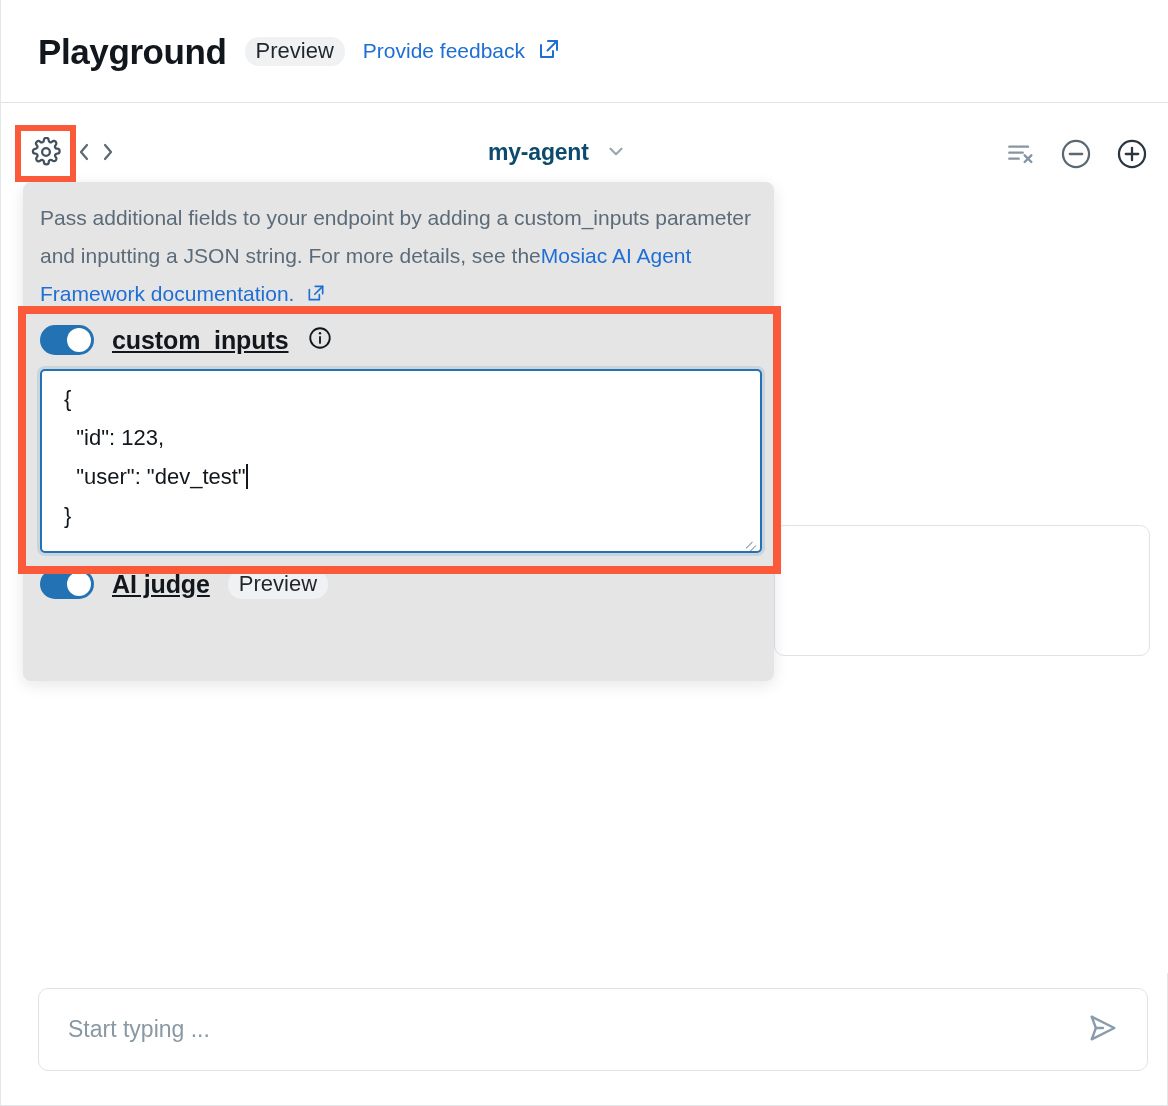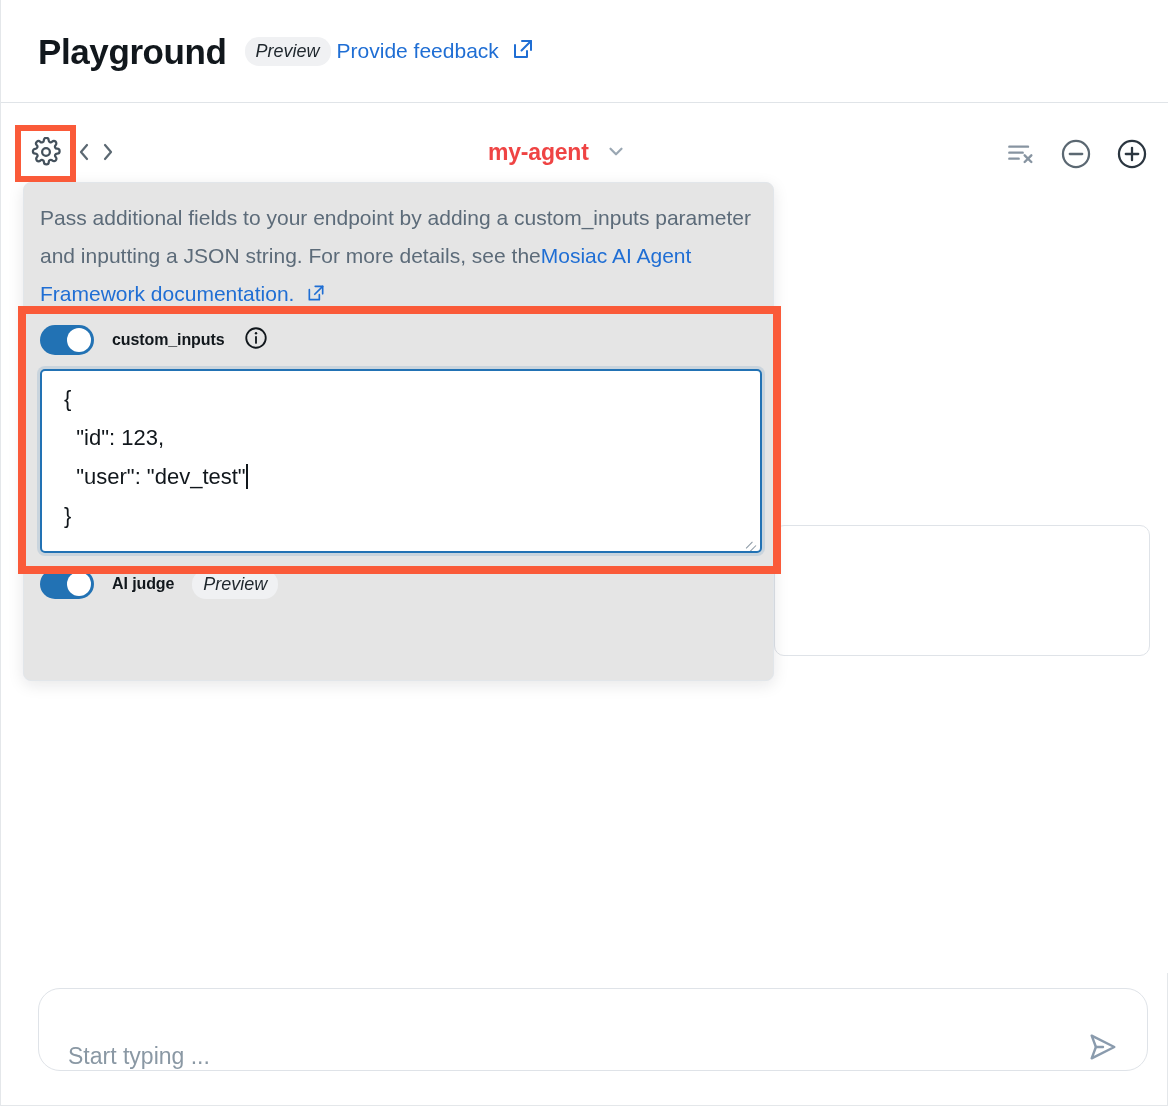--- a/index.html
+++ b/index.html
@@ -42,28 +42,27 @@
   }
   .badge {
     display: inline-flex;
     align-items: center;
     justify-content: center;
     height: 29px;
     padding: 0 11px;
     margin-left: 18px;
     background: #f0f1f3;
     border-radius: 14px;
-    font-size: 18px;
+    font-size: 22px;
     color: #1f272d;
     line-height: 1;
     white-space: nowrap;
-    font-style: italic;
   }
   .feedback-link {
-    margin-left: 6px;
+    margin-left: 18px;
     font-size: 21px;
     color: #1f6ed4;
     text-decoration: none;
     white-space: nowrap;
   }
   .ext-icon {
     display: inline-block;
     margin-left: 12px;
     vertical-align: -2px;
   }
@@ -109,21 +108,21 @@
     position: absolute;
     left: 487px;
     top: 36px;
     display: flex;
     align-items: center;
     gap: 16px;
   }
   .agent-name {
     font-size: 23px;
     font-weight: 700;
-    color: #ef4444;
+    color: #0c4a6e;
     letter-spacing: -0.2px;
   }
   .toolbar-actions {
     position: absolute;
     right: 18px;
     top: 32px;
     display: flex;
     align-items: center;
     gap: 18px;
   }
@@ -219,24 +218,25 @@
   .toggle .knob {
     position: absolute;
     top: 3px;
     left: 27px;
     width: 24px;
     height: 24px;
     border-radius: 50%;
     background: #ffffff;
   }
   .field-label {
-    font-size: 16px;
+    font-size: 25px;
     font-weight: 700;
     color: #11171c;
     letter-spacing: -0.1px;
+    text-decoration: underline;
   }
   .json-textarea {
     position: absolute;
     left: 16px;
     top: 186px;
     width: 722px;
     height: 184px;
     border: 2px solid #2272b4;
     border-radius: 5px;
     background: #ffffff;
@@ -290,24 +290,24 @@
   }
 
   
   .composer {
     position: absolute;
     left: 37px;
     top: 988px;
     width: 1110px;
     height: 83px;
     border: 1px solid #dfe3e8;
-    border-radius: 22px;
-    background: #ffffff;
-    display: flex;
-    align-items: flex-end;
+    border-radius: 10px;
+    background: #ffffff;
+    display: flex;
+    align-items: center;
     padding: 0 22px 0 29px;
   }
   .composer-input {
     flex: 1;
     border: none;
     outline: none;
     background: transparent;
     font-family: "Liberation Sans", sans-serif;
     font-size: 23px;
     color: #11171c;

